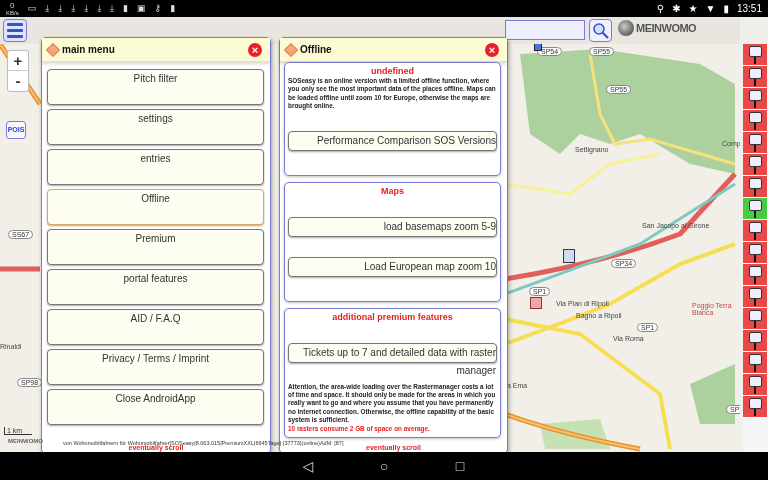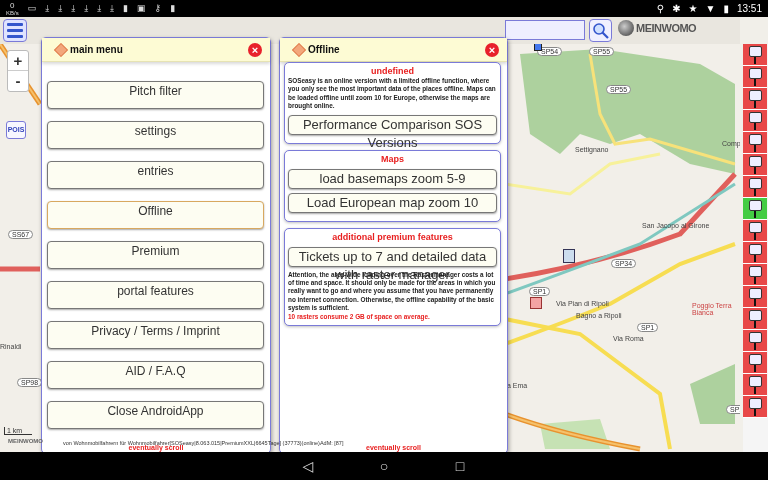--- a/index.html
+++ b/index.html
@@ -27,33 +27,33 @@
 .road-label{position:absolute;font-size:7px;background:#fff;border:1px solid #888;border-radius:6px;padding:0 3px;color:#333}
 .place{position:absolute;font-size:7px;color:#444}
 .place.red{color:#c44}
 
 .pinbar{position:absolute;left:743px;top:27px;width:25px;height:408px;background:#f5f5f5}
 .pin{width:24px;height:22px;background:#e84848;border-bottom:1px solid #fff;display:flex;flex-direction:column;align-items:center;justify-content:flex-start;padding-top:2px}
 .pin-head{width:13px;height:11px;border-radius:2px;border:1px solid #333}
 .pin-stick{width:2px;height:7px;background:#111}
 
 .panel{position:absolute;top:20px;background:#fff;border:1px solid #7a7ad8;border-radius:5px;box-shadow:1px 2px 4px rgba(0,0,0,.35)}
-.panel-hdr{height:24px;background:#fdfbd4;border-bottom:1px solid #e6e3b3;display:flex;align-items:center;padding-left:12px;box-shadow:0 2px 3px rgba(0,0,0,.15)}
+.panel-hdr{height:24px;background:#fdfbd4;border-bottom:1px solid #e6e3b3;display:flex;align-items:center;padding-left:4px;box-shadow:0 2px 3px rgba(0,0,0,.15)}
 .panel-ico{width:13px;height:13px;margin-right:3px;position:relative}
 .panel-ico:before{content:"";position:absolute;left:2px;top:2px;width:8px;height:8px;background:#f3a77b;transform:rotate(45deg);border:1px solid #e08050}
 .panel-title{font-size:10px;font-weight:bold;color:#111}
 .closebtn{position:absolute;right:8px;top:5px;width:14px;height:14px;border-radius:50%;background:#e8212b;color:#fff;font-size:11px;line-height:14px;text-align:center;font-weight:bold}
-.menu-btn{display:block;margin:12px 6px 4px 5px;height:28px;background:#fdfdf2;border:1px solid #777;border-radius:4px;box-shadow:0 1px 2px rgba(0,0,0,.35);font-size:12px;color:#333;text-align:center;line-height:18px}
+.menu-btn{display:block;margin:0 6px 4px 5px;height:36px;background:#fdfdf2;border:1px solid #777;border-radius:4px;box-shadow:0 1px 2px rgba(0,0,0,.35);font-size:10px;color:#333;text-align:center;line-height:18px}
 .menu-btn.active{border-color:#d8a860}
 .scroll-note{position:absolute;bottom:2px;left:0;width:100%;text-align:center;font-size:7px;font-weight:bold;color:#e82020}
 .card{margin:0 6px 6px 4px;border:1px solid #7a7ad8;border-radius:5px;padding:2px 3px 4px;box-shadow:0 1px 3px rgba(0,0,0,.25);background:#fff}
 .card-title{font-size:9px;font-weight:bold;color:#e82020;text-align:center;line-height:12px}
 .card-text{font-size:6.4px;font-weight:bold;color:#222;line-height:8.4px}
 .card-text.red{color:#e82020}
-.card-btn{display:block;height:20px;margin:4px 0;background:#fdfdf2;border:1px solid #777;border-radius:4px;box-shadow:0 1px 2px rgba(0,0,0,.35);font-size:13px;color:#333;text-align:center;line-height:18px}
+.card-btn{display:block;height:20px;margin:20px 0;background:#fdfdf2;border:1px solid #777;border-radius:4px;box-shadow:0 1px 2px rgba(0,0,0,.35);font-size:10px;color:#333;text-align:right;line-height:18px}
 .footer{position:absolute;left:0;top:436px;width:740px;height:16px;font-size:5.5px;color:#333}
 .footer .fl{position:absolute;left:8px;top:2px;font-size:6px;color:#666;font-weight:bold}
 .footer .ft{position:absolute;left:63px;top:4px}
 .navbar{position:absolute;left:0;top:452px;width:768px;height:28px;background:#000;display:flex;justify-content:center;gap:56px;align-items:center}
 .nav-btn{color:#ddd;font-size:14px;width:20px;text-align:center}
 </style>
 </head>
 <body>
 
 <div class="statusbar">
@@ -237,22 +237,22 @@
       <span class="panel-title">main menu</span>
       <span class="closebtn">×</span>
     </div>
     <div style="padding-top:7px" id="menuitems">
         <div class="menu-btn">Pitch filter</div>
         <div class="menu-btn">settings</div>
         <div class="menu-btn">entries</div>
         <div class="menu-btn active">Offline</div>
         <div class="menu-btn">Premium</div>
         <div class="menu-btn">portal features</div>
+        <div class="menu-btn">AID / F.A.Q</div>
         <div class="menu-btn">Privacy / Terms / Imprint</div>
-        <div class="menu-btn">AID / F.A.Q</div>
         <div class="menu-btn">Close AndroidApp</div>
       </div>
     <div class="scroll-note">eventually scroll</div>
   </div>
 
   <div class="panel" style="left:279px;width:229px;height:417px">
     <div class="panel-hdr">
       <span class="panel-ico"></span>
       <span class="panel-title">Offline</span>
       <span class="closebtn">×</span>

